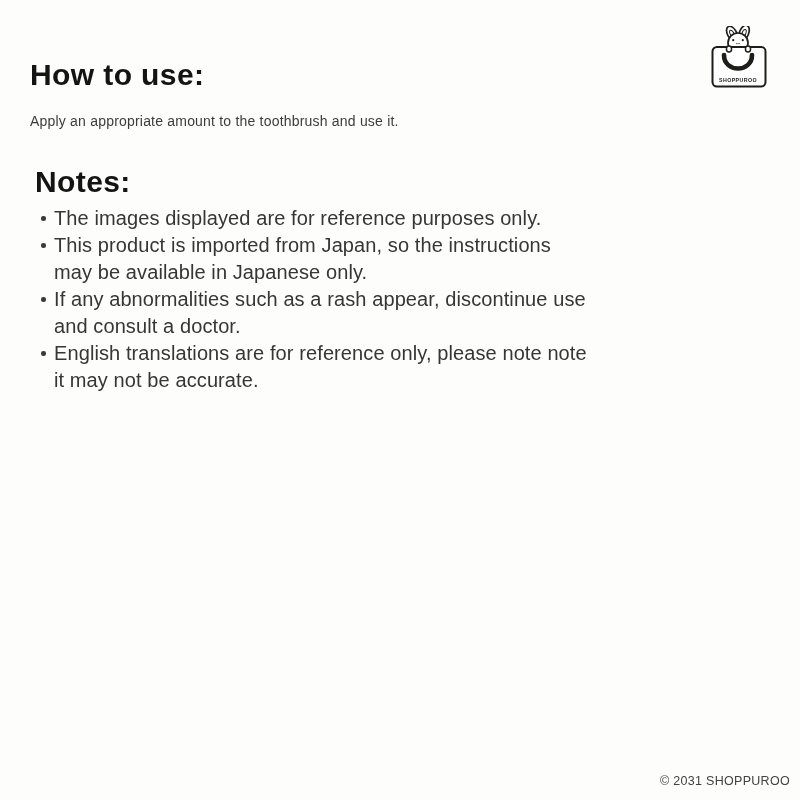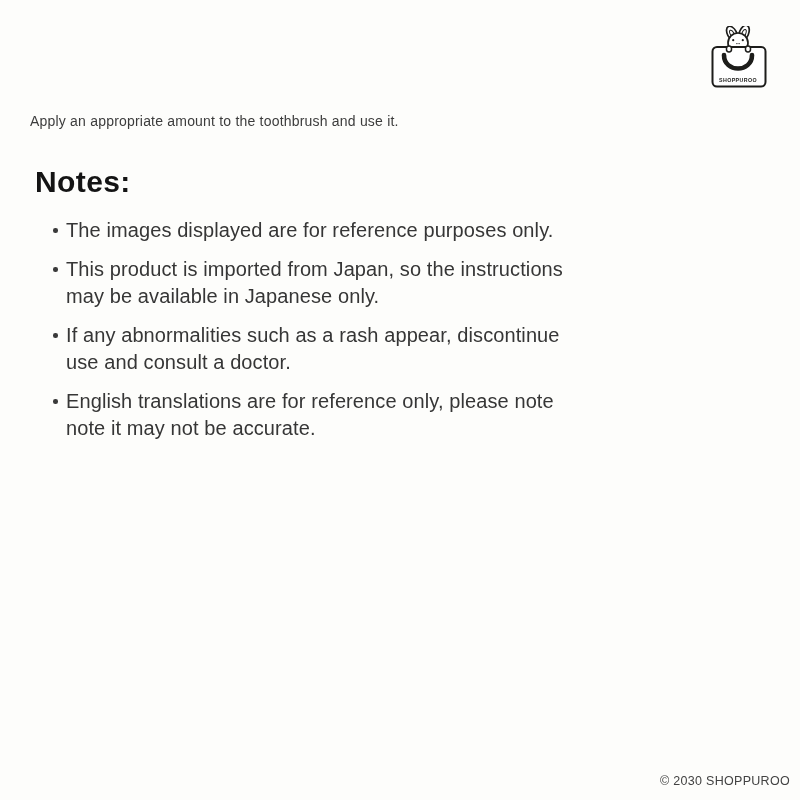--- a/index.html
+++ b/index.html
@@ -16,37 +16,38 @@
     font-size:14px;color:#3c3c3c;letter-spacing:.2px;line-height:22px;
   }
   .h2{
     position:absolute;left:35px;top:164px;margin:0;
     font-size:30px;font-weight:bold;color:#141414;letter-spacing:.4px;line-height:36px;
   }
   .notes-list{
     position:absolute;left:40px;top:205px;width:548px;margin:0;padding:0;
     list-style:none;font-size:20px;line-height:27px;color:#363636;letter-spacing:.1px;
   }
-  .note{position:relative;padding-left:14px;margin:12px;}
+  .note{position:relative;padding-left:14px;margin:0;}
   .note::before{
     content:"";position:absolute;left:1px;top:11px;width:4.5px;height:4.5px;
     border-radius:50%;background:#3a3a3a;
   }
   .logo{position:absolute;left:709px;top:26px;width:62px;height:64px;}
   .badge{position:absolute;left:696px;top:682px;width:82px;height:84px;}
   .copyright{
     position:absolute;right:10px;top:774px;font-size:12.5px;color:#424242;letter-spacing:.3px;
   }
   svg{display:block;width:100%;height:100%;}
 </style>
 </head>
 <body>
 
 <div class="canvas">
 
+  <h1 class="h1">How to use:</h1>
 
   <div class="logo">
     <svg viewBox="0 0 62 64">
       <g fill="#ffffff" stroke="#1d1d1b" stroke-width="1.7">
 
         <ellipse cx="23" cy="7.5" rx="4.6" ry="7.8" transform="rotate(-28 23 7.5)"></ellipse>
         <ellipse cx="35" cy="7" rx="4.6" ry="8.2" transform="rotate(22 35 7)"></ellipse>
         <ellipse cx="23.3" cy="8.2" rx="1.9" ry="4.4" transform="rotate(-28 23.3 8.2)" stroke-width="1"></ellipse>
         <ellipse cx="34.7" cy="7.8" rx="1.9" ry="4.6" transform="rotate(22 34.7 7.8)" stroke-width="1"></ellipse>
 
@@ -80,15 +81,15 @@
       <li class="note">The images displayed are for reference purposes only.</li>
 
       <li class="note">This product is imported from Japan, so the instructions may be available in Japanese only.</li>
 
       <li class="note">If any abnormalities such as a rash appear, discontinue use and consult a doctor.</li>
 
       <li class="note">English translations are for reference only, please note note it may not be accurate.</li>
     </ul>
 
 
-  <div class="copyright">© 2030 SHOPPUROO</div>
+  <div class="copyright">© 2031 SHOPPUROO</div>
 
 </div>
 
 </body></html>

